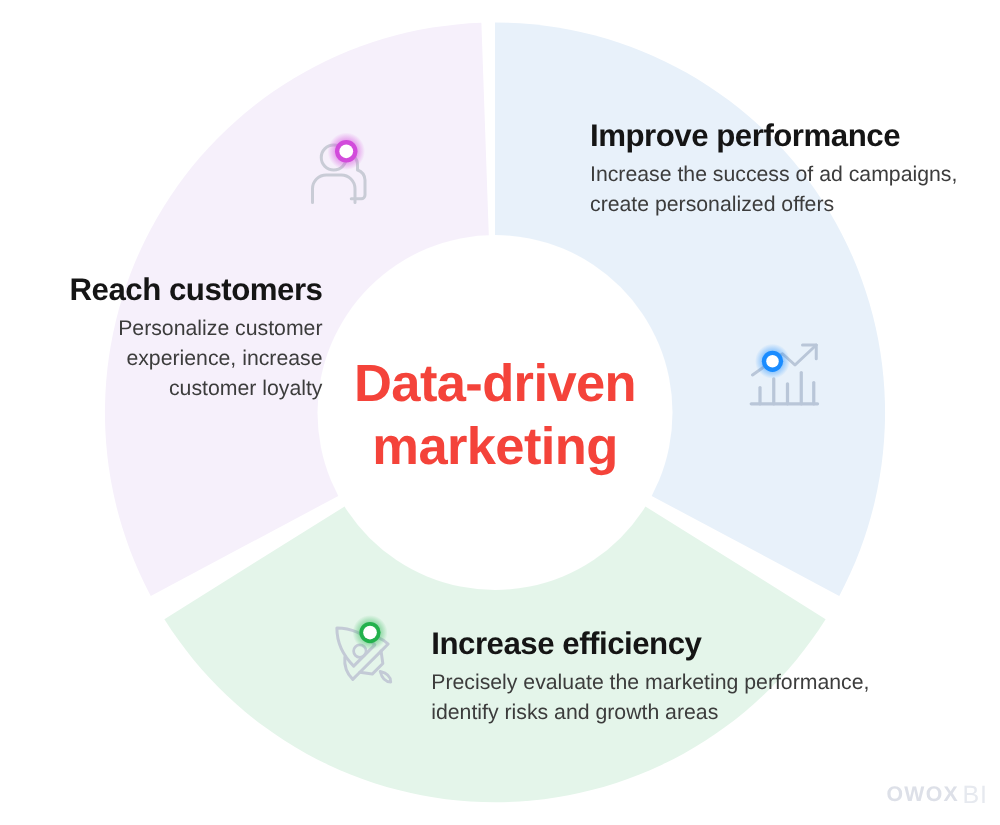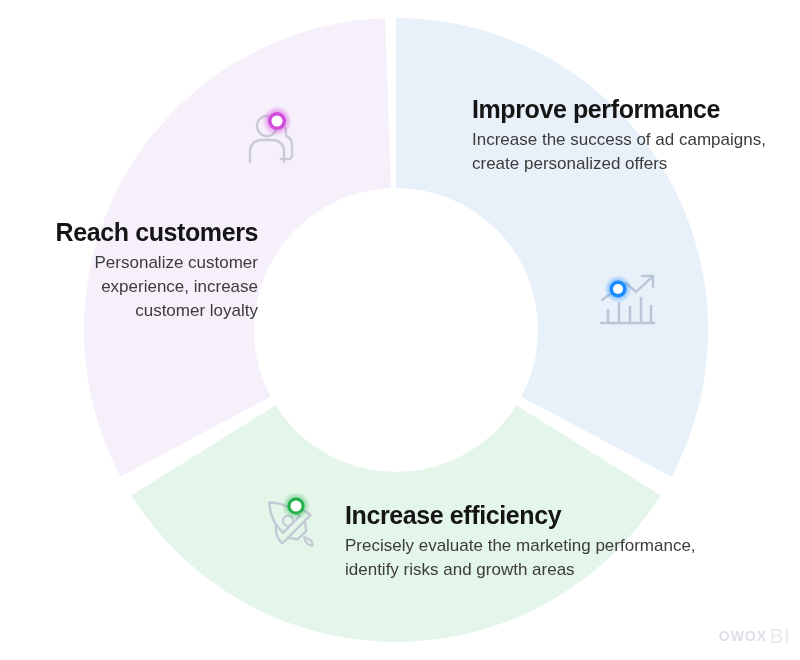--- a/index.html
+++ b/index.html
@@ -106,21 +106,21 @@
     height: 22px;
     display: flex;
     align-items: center;
     justify-content: flex-end;
     gap: 3px;
     user-select: none;
   }
   #watermark .wm-main {
     font-family: "Liberation Sans", sans-serif;
     font-weight: bold;
-    font-size: 14px;
+    font-size: 17px;
     letter-spacing: 1px;
     color: #dde0e8;
   }
   #watermark .wm-sub {
     font-family: "Liberation Sans", sans-serif;
     font-weight: normal;
     font-size: 20px;
     letter-spacing: 0.5px;
     color: #e6e9ef;
   }
@@ -141,20 +141,22 @@
     <g mask="url(#hole-mask)">
 
       <path fill="#e8f1fa" d="M 396 330 L 396.0 18.0 A 312 312 0 0 1 671.4 476.7 Z"></path>
 
       <path fill="#e4f5ea" d="M 396 330 L 660.5 495.3 A 312 312 0 0 1 131.5 495.3 Z"></path>
 
       <path fill="#f6f0fb" d="M 396 330 L 120.6 476.7 A 312 312 0 0 1 385.1 18.2 Z"></path>
     </g>
   </svg>
 
+  <div class="center-title">Data-driven
+marketing</div>
 
   <div class="seg-block" id="block-improve">
     <div class="seg-title">Improve performance</div>
     <div class="seg-desc">Increase the success of ad campaigns,
 create personalized offers</div>
   </div>
 
   <div class="seg-block" id="block-reach">
     <div class="seg-title">Reach customers</div>
     <div class="seg-desc">Personalize customer

